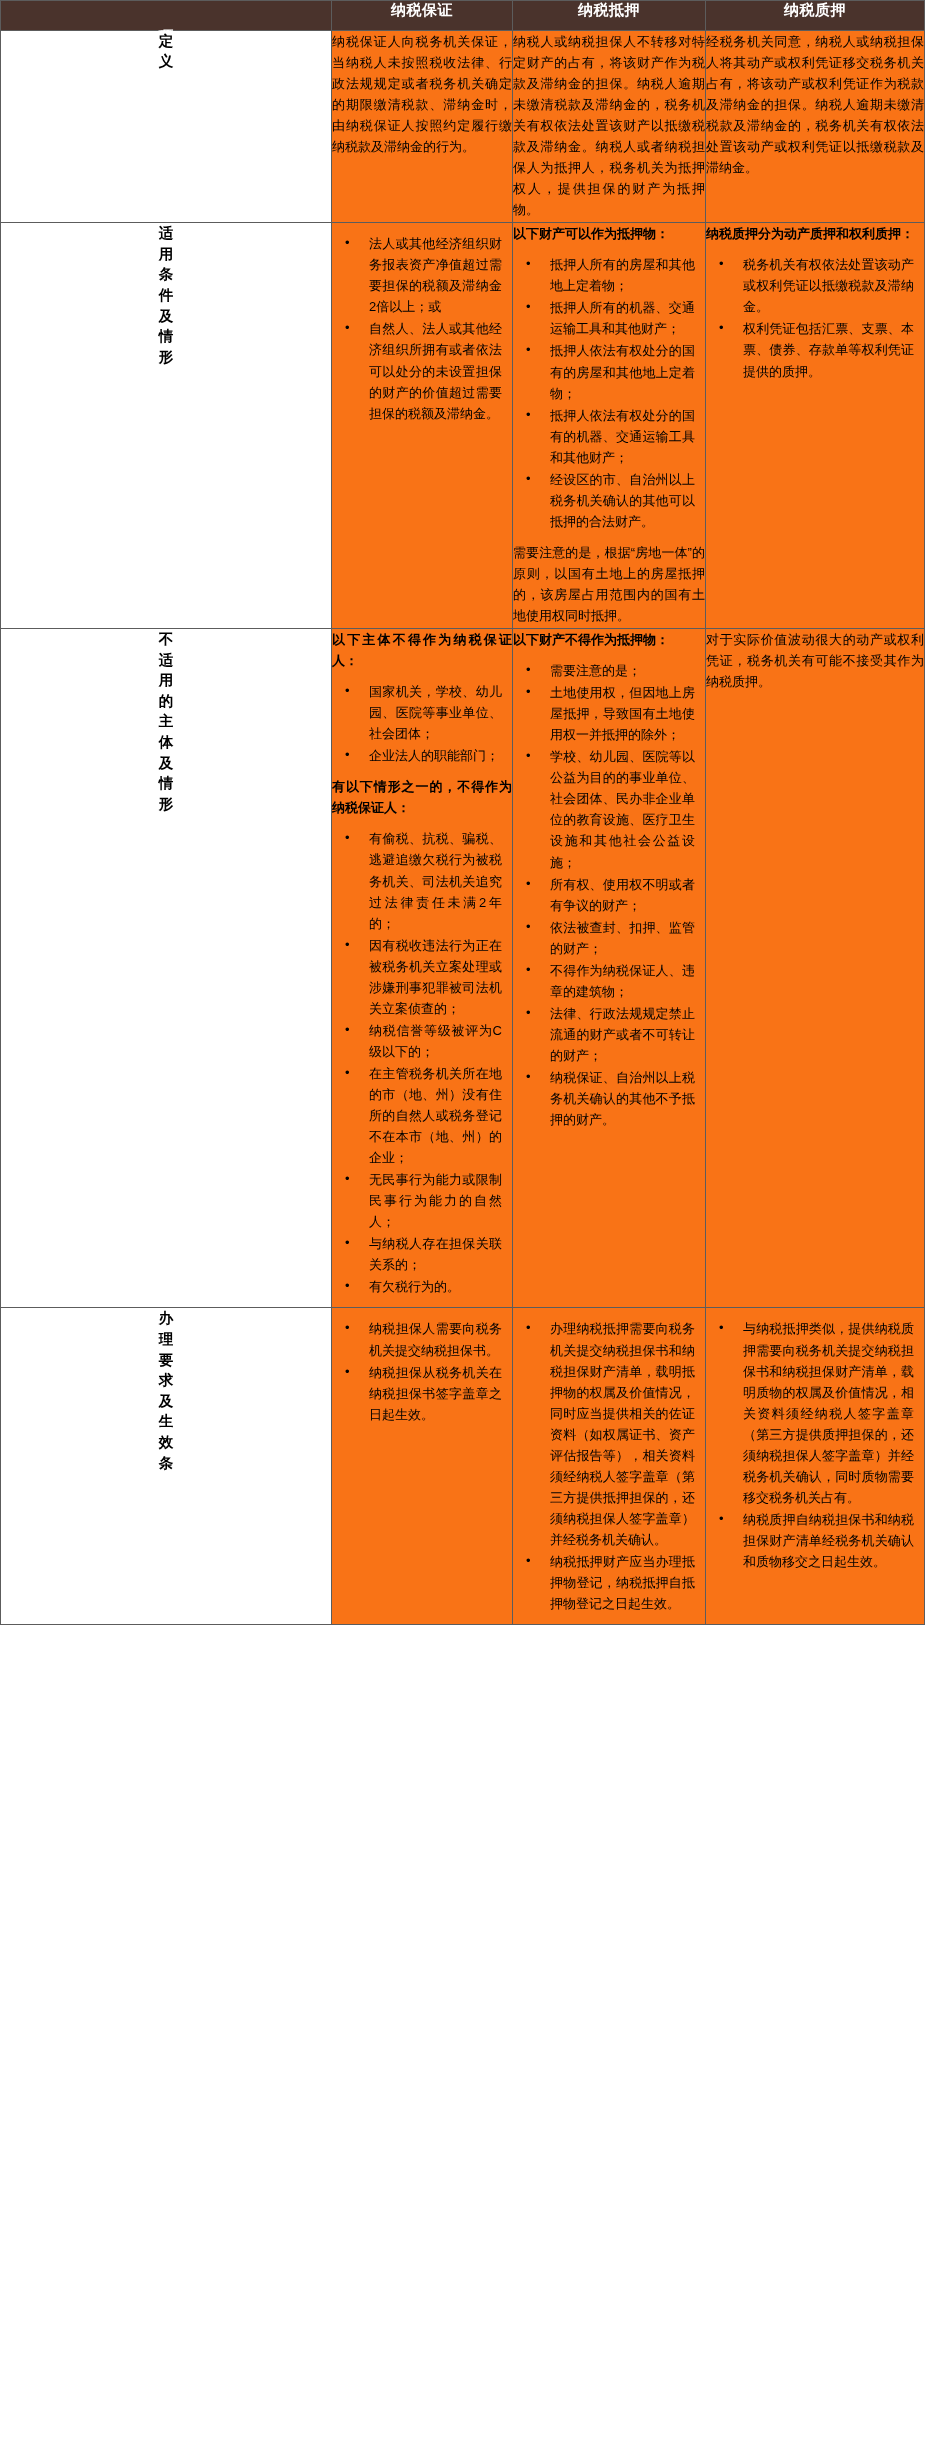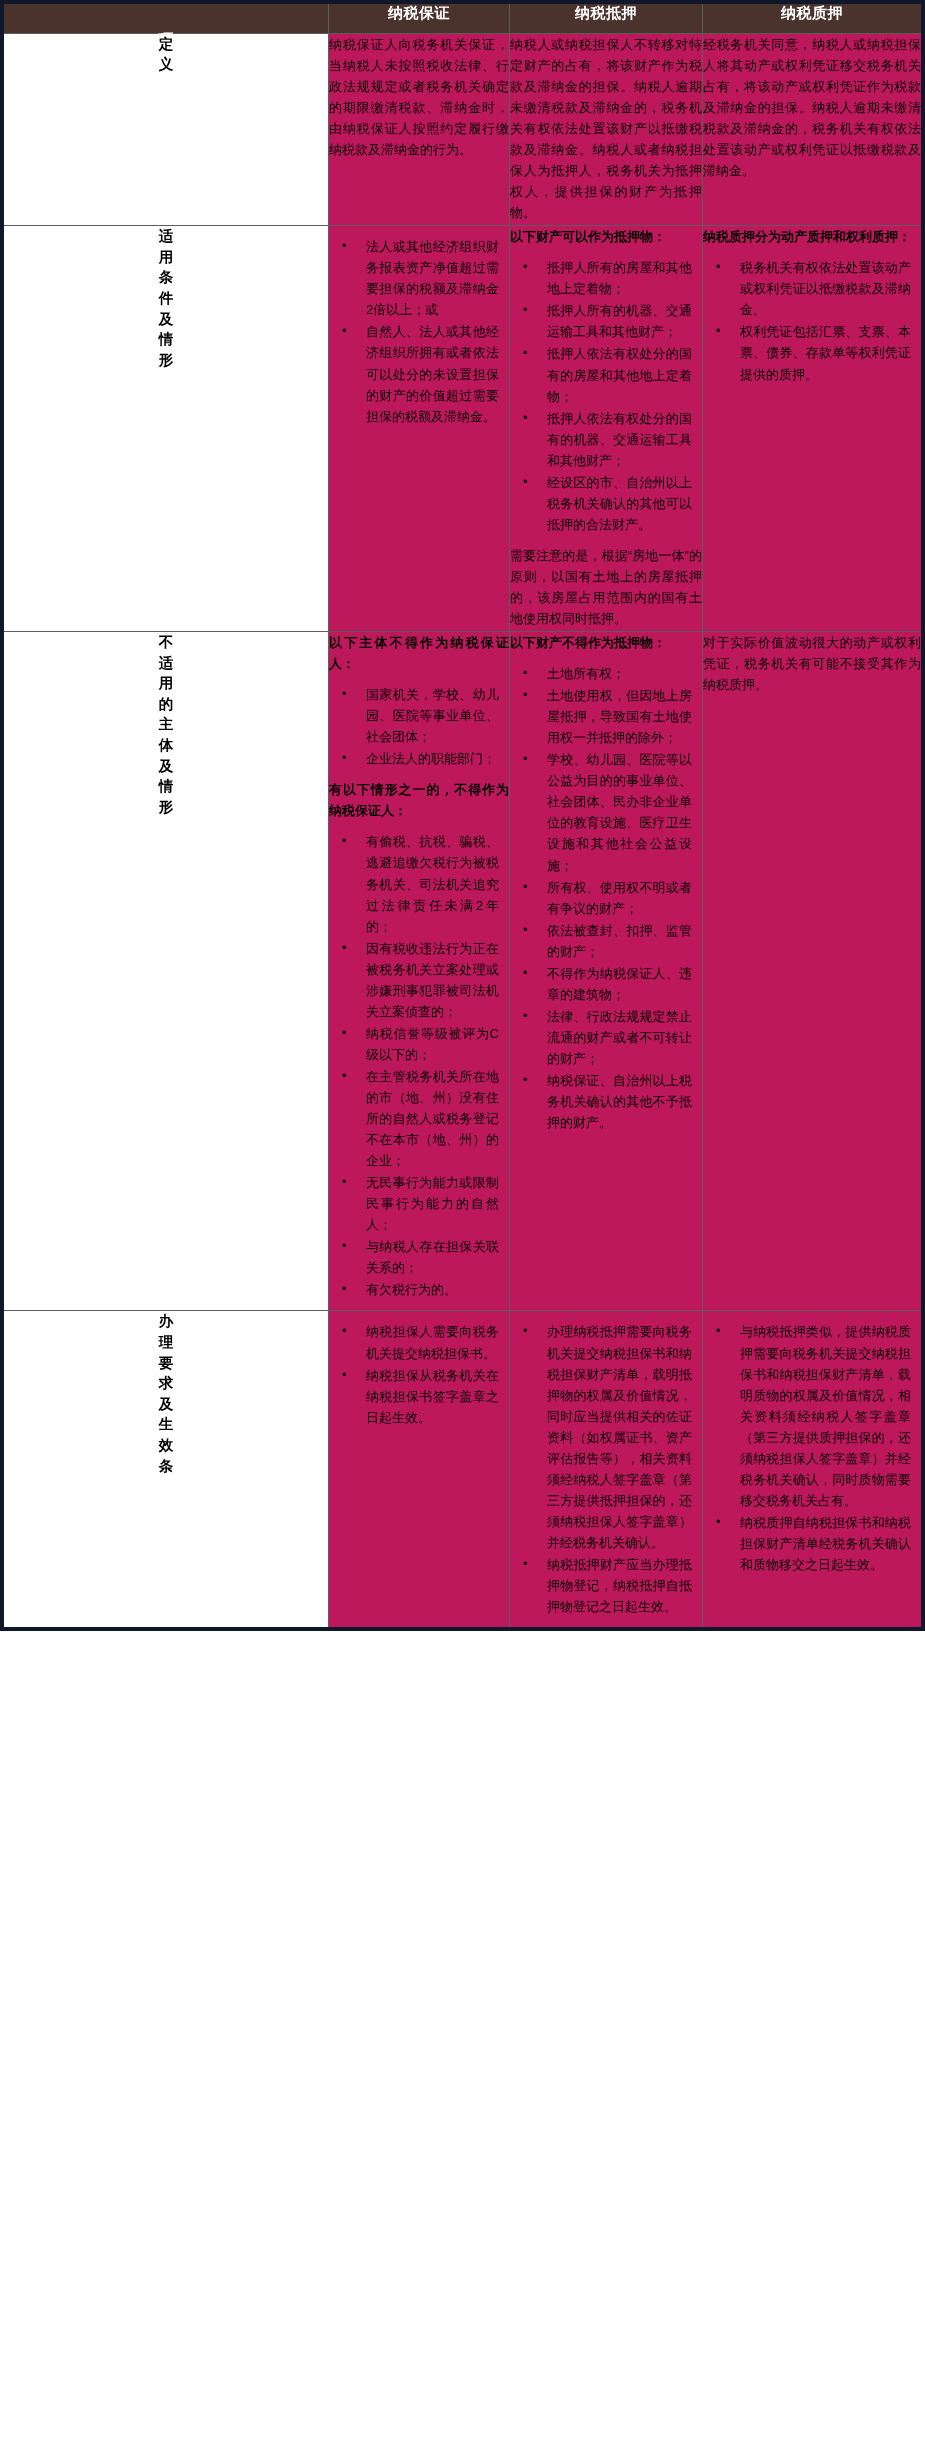--- a/index.html
+++ b/index.html
@@ -10,21 +10,21 @@
   body {
     width: 925px;
     font-family: "Liberation Sans", "DejaVu Sans", sans-serif;
     color: #000000;
     -webkit-font-smoothing: antialiased;
   }
   table.cmp {
     border-collapse: collapse;
     width: 925px;
     table-layout: fixed;
-    border: 4px solid #0f172a;
+    border: 1px solid #0f172a;
   }
   table.cmp td, table.cmp th {
     border: 1px solid #5c5c5c;
     vertical-align: top;
     padding: 0;
   }
   
   thead th {
     background: #4a332c;
     color: #ffffff;
@@ -59,21 +59,21 @@
   }
   td.rowlabel .stack {
     display: block;
     line-height: 1.42;
   }
   
   td.cell {
     padding: 7px 8px 9px 8px;
     font-size: 13px;
     line-height: 1.62;
-    background: #be185d;
+    background: #f97316;
   }
   .col-a { width: 180px; }
   .col-b { width: 192px; }
   .col-c { width: 218px; }
   p.para {
     margin: 0 0 2px 0;
     text-align: justify;
     text-justify: inter-ideograph;
   }
   p.para.bold { font-weight: bold; }
@@ -193,21 +193,21 @@
           <li>纳税信誉等级被评为C级以下的；</li>
           <li>在主管税务机关所在地的市（地、州）没有住所的自然人或税务登记不在本市（地、州）的企业；</li>
           <li>无民事行为能力或限制民事行为能力的自然人；</li>
           <li>与纳税人存在担保关联关系的；</li>
           <li>有欠税行为的。</li>
         </ul>
       </td>
       <td class="cell col-b">
         <p class="para bold">以下财产不得作为抵押物：</p>
         <ul class="bul">
-          <li>土地所有权；</li>
+          <li>需要注意的是；</li>
           <li>土地使用权，但因地上房屋抵押，导致国有土地使用权一并抵押的除外；</li>
           <li>学校、幼儿园、医院等以公益为目的的事业单位、社会团体、民办非企业单位的教育设施、医疗卫生设施和其他社会公益设施；</li>
           <li>所有权、使用权不明或者有争议的财产；</li>
           <li>依法被查封、扣押、监管的财产；</li>
           <li>不得作为纳税保证人、违章的建筑物；</li>
           <li>法律、行政法规规定禁止流通的财产或者不可转让的财产；</li>
           <li>纳税保证、自治州以上税务机关确认的其他不予抵押的财产。</li>
         </ul>
       </td>
       <td class="cell col-c">

